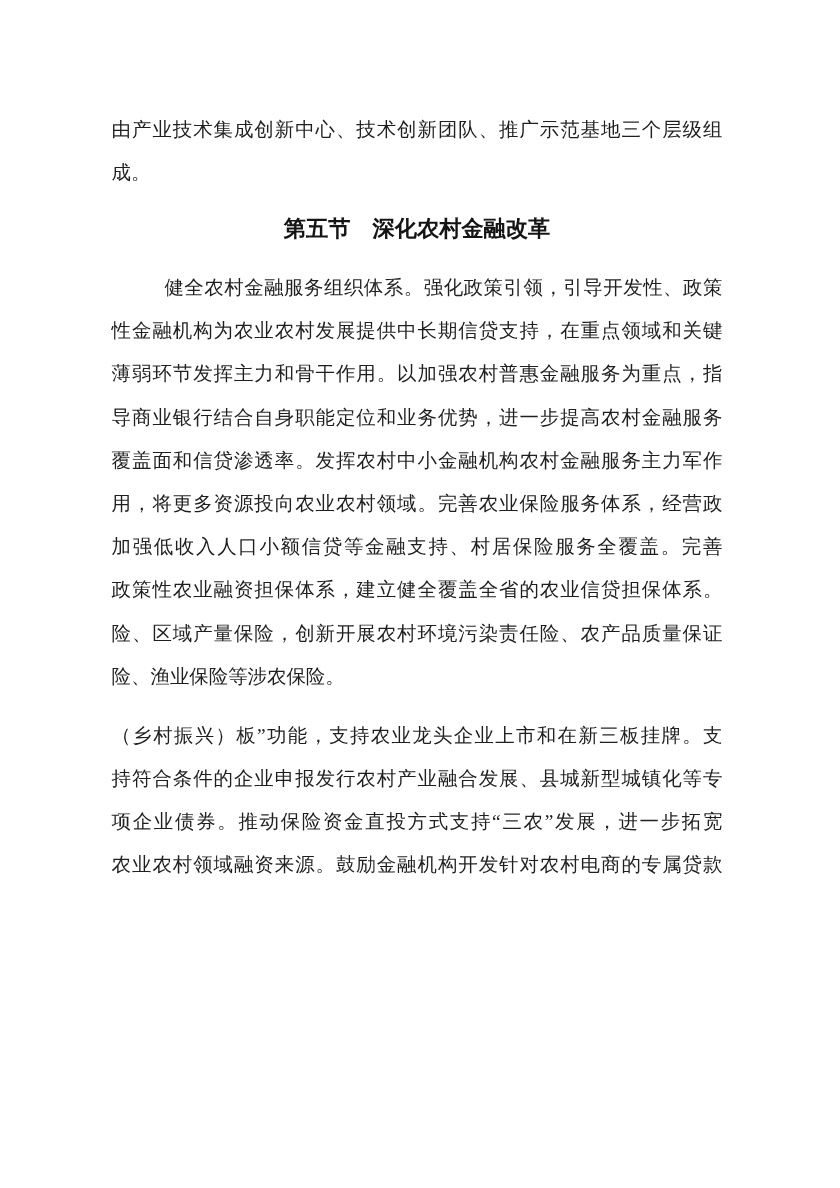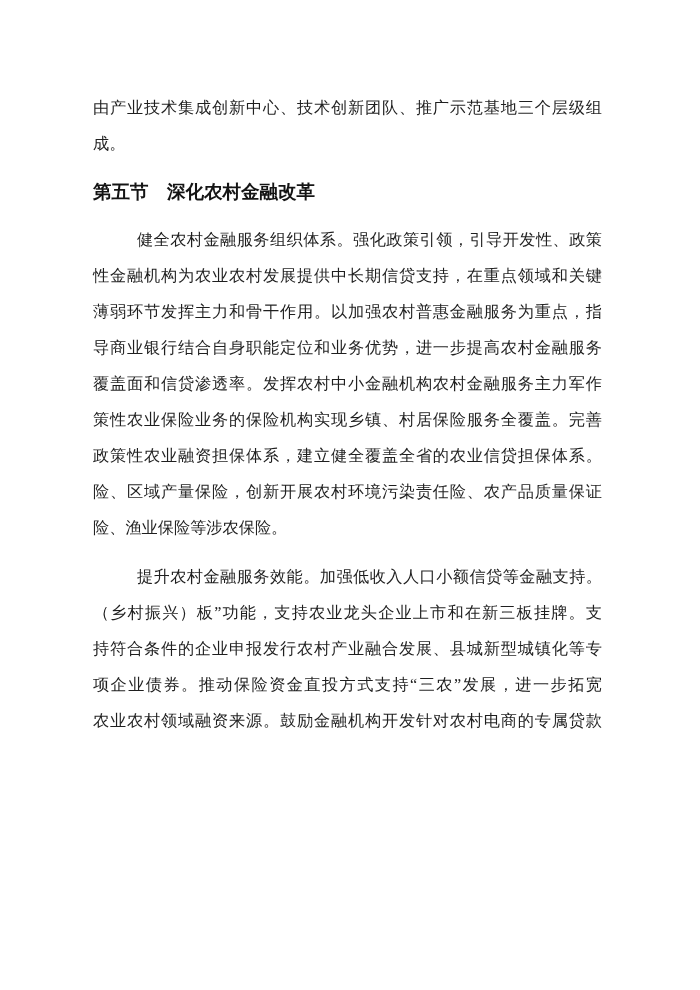--- a/index.html
+++ b/index.html
@@ -40,21 +40,21 @@
   }
   .line.indent {
     padding-left: 44px; 
   }
   .heading {
     margin-top: 15px;
     height: 30px;
     line-height: 30px;
     font-size: 18.5px;
     font-weight: 700;
-    text-align: left;
+    text-align: center;
     color: #141414;
   }
   .para2 { margin-top: 15px; }
   .para3 { margin-top: 13px; }
 </style>
 </head>
 <body>
 
 <div class="page">
   <div class="content">
@@ -65,28 +65,28 @@
     </div>
 
     <div class="heading">第五节　深化农村金融改革</div>
 
     <div class="para para2">
       <div class="line indent">健全农村金融服务组织体系。强化政策引领，引导开发性、政策</div>
       <div class="line">性金融机构为农业农村发展提供中长期信贷支持，在重点领域和关键</div>
       <div class="line">薄弱环节发挥主力和骨干作用。以加强农村普惠金融服务为重点，指</div>
       <div class="line">导商业银行结合自身职能定位和业务优势，进一步提高农村金融服务</div>
       <div class="line">覆盖面和信贷渗透率。发挥农村中小金融机构农村金融服务主力军作</div>
-      <div class="line">策性农业保险业务的保险机构实现乡镇、村居保险服务全覆盖。完善</div>
+      <div class="line">用，将更多资源投向农业农村领域。完善农业保险服务体系，经营政</div>
+      <div class="line">加强低收入人口小额信贷等金融支持、村居保险服务全覆盖。完善</div>
       <div class="line">政策性农业融资担保体系，建立健全覆盖全省的农业信贷担保体系。</div>
       <div class="line">险、区域产量保险，创新开展农村环境污染责任险、农产品质量保证</div>
       <div class="line end">险、渔业保险等涉农保险。</div>
     </div>
 
     <div class="para para3">
-      <div class="line indent">提升农村金融服务效能。加强低收入人口小额信贷等金融支持。</div>
       <div class="line">（乡村振兴）板”功能，支持农业龙头企业上市和在新三板挂牌。支</div>
       <div class="line">持符合条件的企业申报发行农村产业融合发展、县城新型城镇化等专</div>
       <div class="line">项企业债券。推动保险资金直投方式支持“三农”发展，进一步拓宽</div>
       <div class="line">农业农村领域融资来源。鼓励金融机构开发针对农村电商的专属贷款</div>
     </div>
 
   </div>
 </div>
 
 </body></html>

